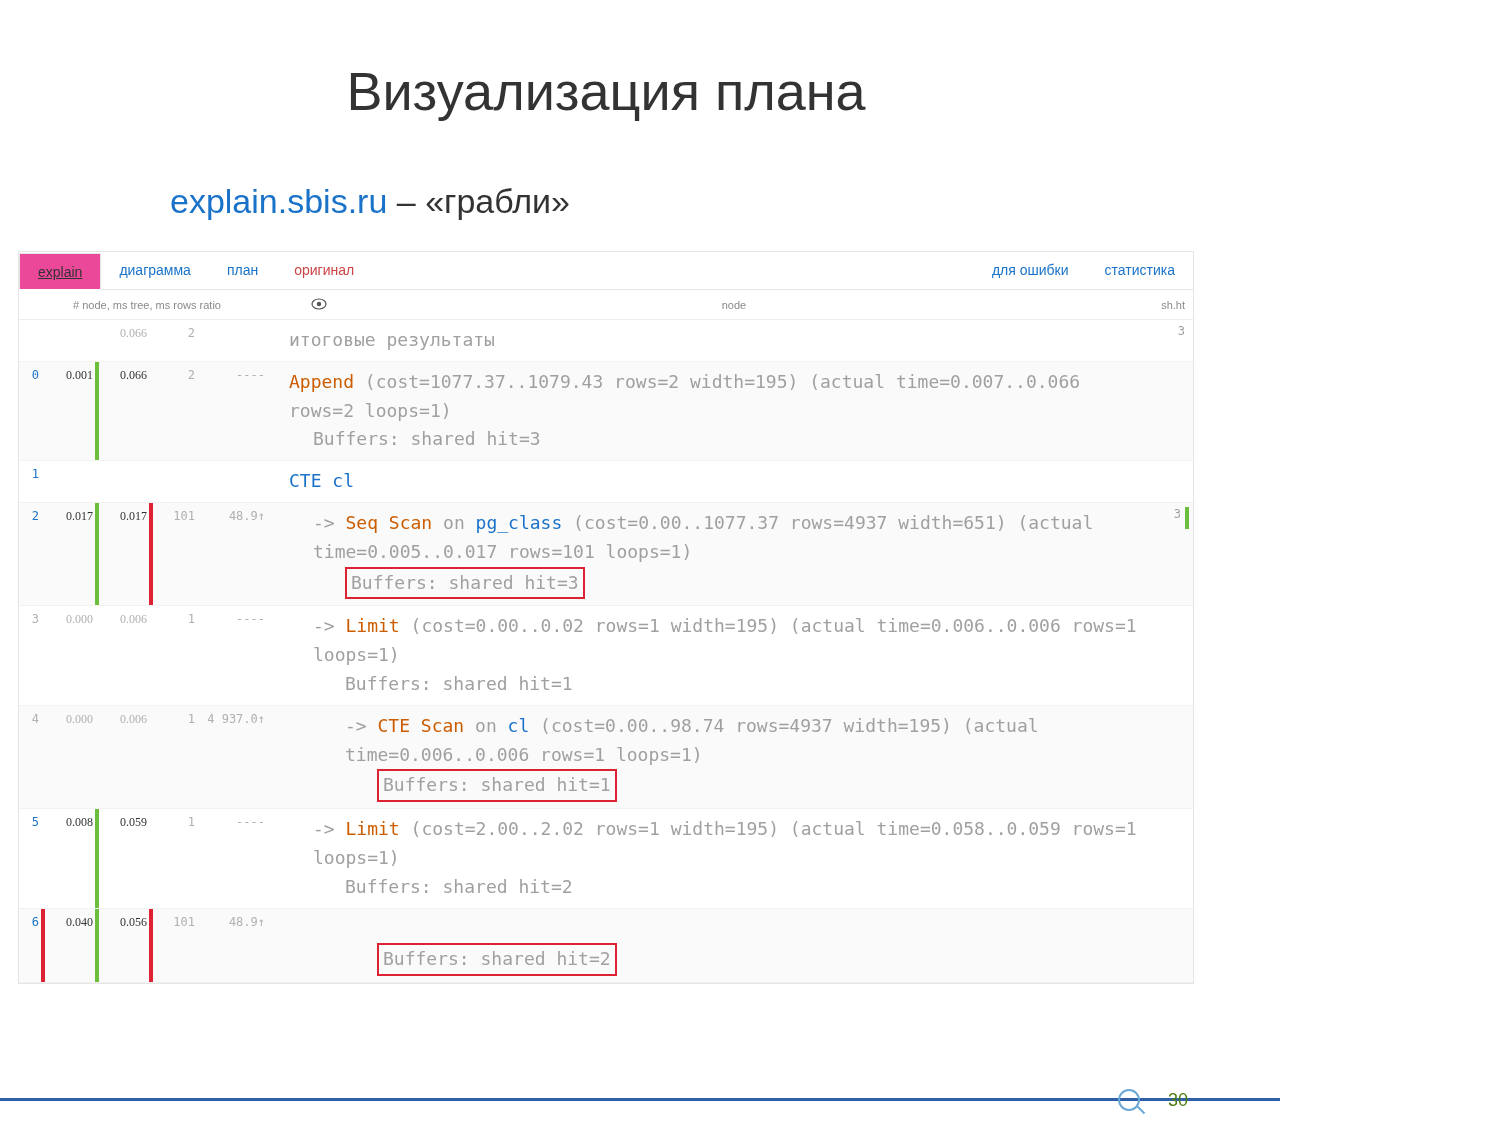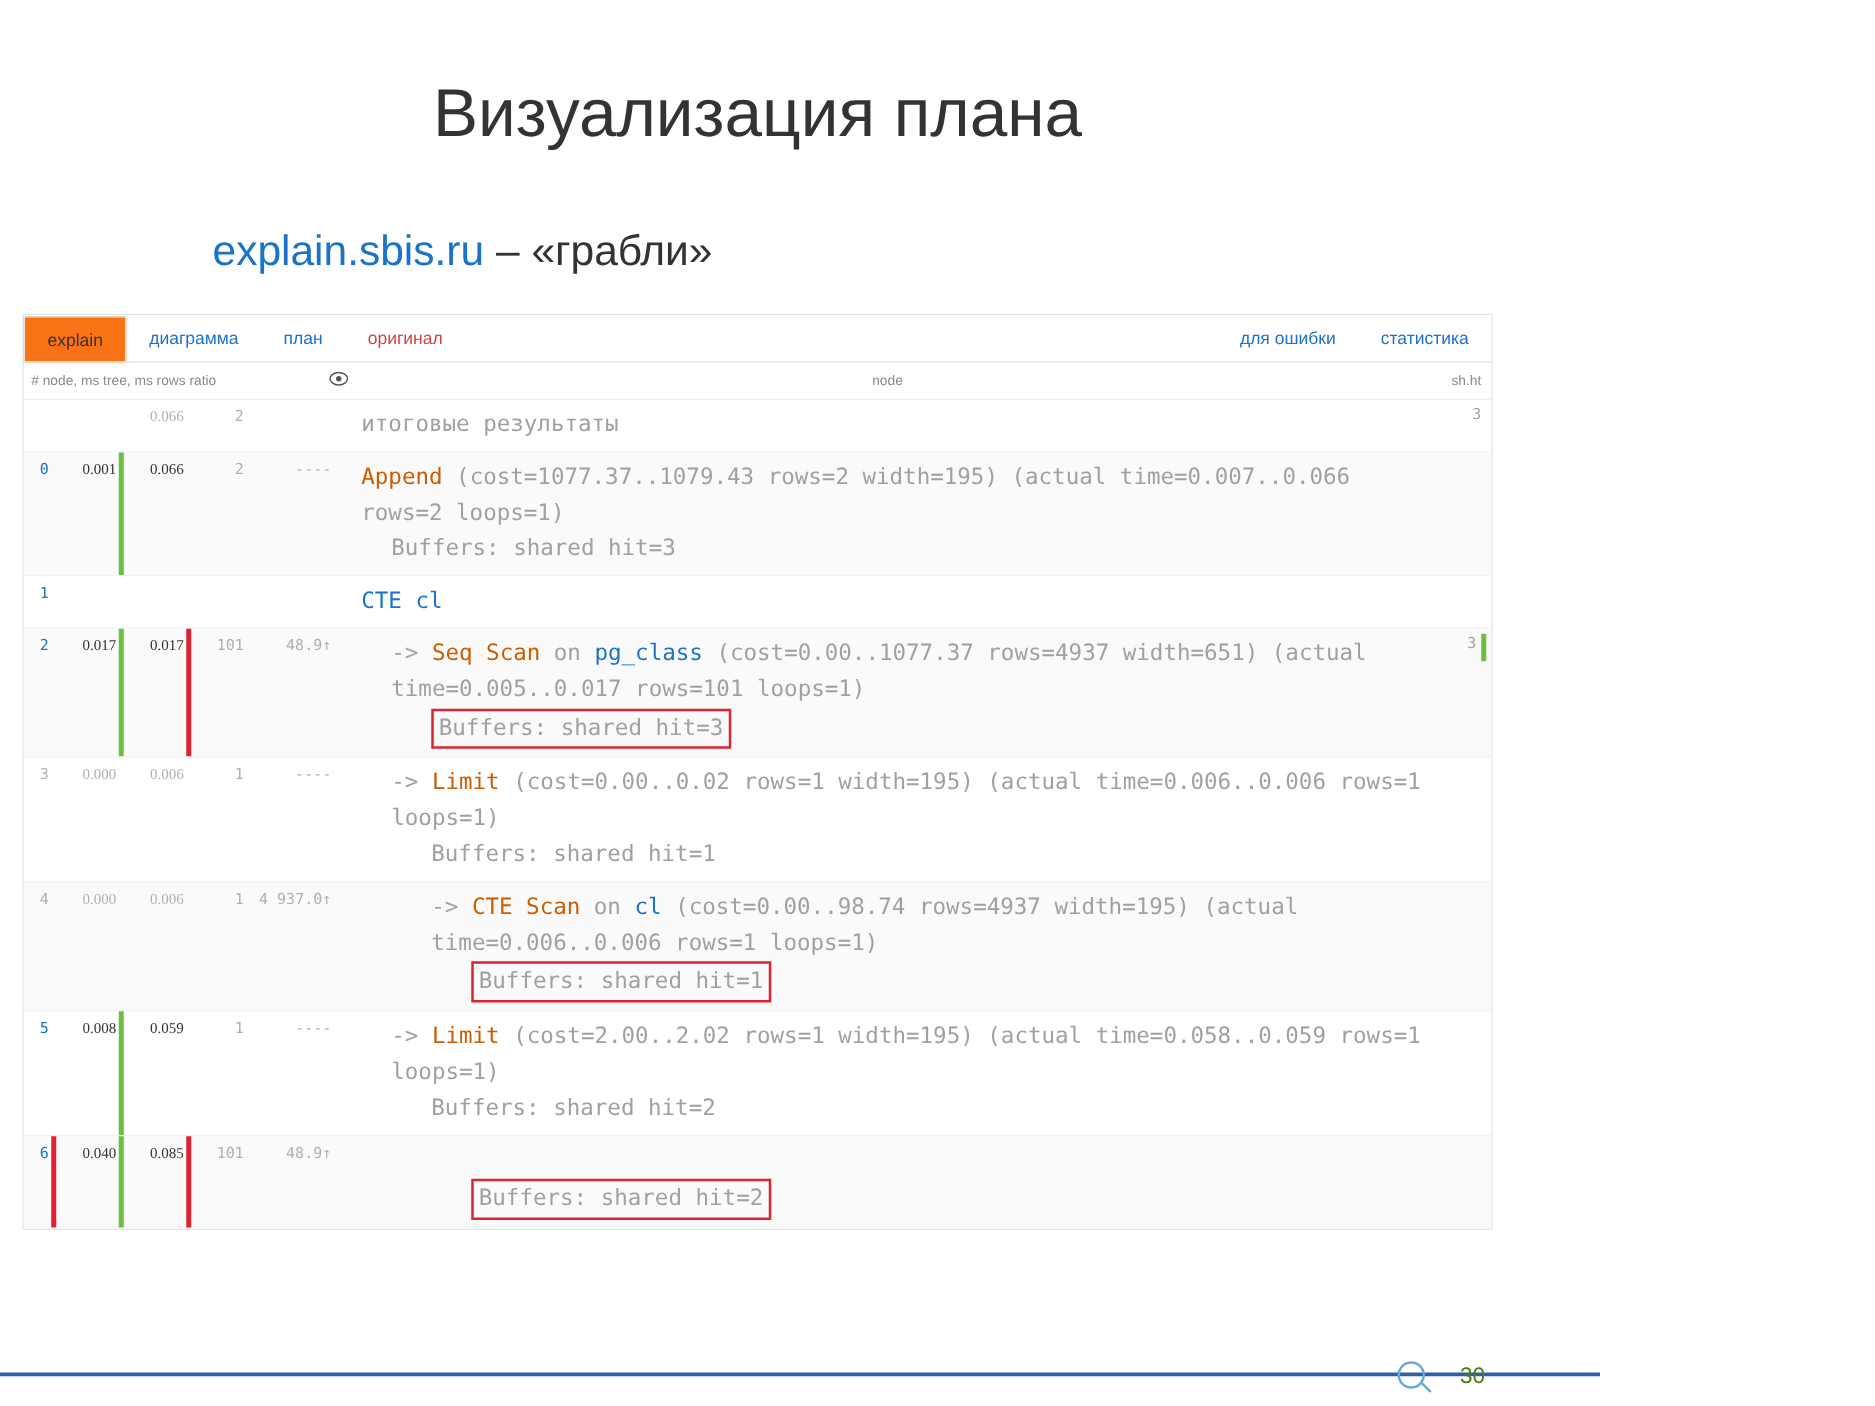--- a/index.html
+++ b/index.html
@@ -9,26 +9,26 @@
   .title { font-size: 54px; font-weight: 300; text-align: center; color: #333; margin-bottom: 60px; }
 
   .sub { font-size: 34px; font-weight: 300; margin-left: 170px; margin-bottom: 30px; }
   .sub a { color: #1a73c9; text-decoration: none; margin-top: 11px; }
   .sub .dash { color: #333; }
 
   .panel { margin: 0 18px; border: 1px solid #e5e5e5; background: #fff; font-size: 13px; }
 
   .tabs { display: flex; border-bottom: 1px solid #e5e5e5; height: 38px; align-items: stretch; }
   .tab { padding: 10px 18px; color: #1a73c9; font-size: 14px; cursor: pointer; }
-  .tab.active { color: #333; border: 1px solid #e5e5e5; border-bottom-color: #fff; background: #f97316; position: relative; top: 1px; }
+  .tab.active { color: #333; border: 1px solid #e5e5e5; border-bottom-color: #fff; background: #ec4899; position: relative; top: 1px; text-decoration: underline; }
   .tab.red { color: #c44; }
   .tabs .spacer { flex: 1; }
 
   .hdr { display: flex; align-items: center; height: 30px; border-bottom: 1px solid #eee; color: #8a8a8a; font-size: 11px; }
-  .hdr .left { width: 240px; padding-left: 6px; }
+  .hdr .left { width: 240px; padding-left: 6px; margin-left: 48px; }
   .hdr .eye { width: 24px; text-align: center; }
   .hdr .node { flex: 1; text-align: center; }
   .hdr .shht { width: 56px; text-align: right; padding-right: 8px; }
 
   .row { display: flex; border-bottom: 1px solid #f2f2f2; min-height: 36px; }
   .row.alt { background: #fafafa; }
   .c-idx { width: 20px; text-align: right; color: #1a73c9; font-family: "Consolas", monospace; font-size: 12px; padding-top: 6px; }
   .c-idx.gray { color: #b0b0b0; }
   .bar { width: 4px; margin: 0 2px; }
   .bar.green { background: #6cbf3d; }
@@ -207,21 +207,21 @@
         <span class="in2">Buffers: shared hit=2</span>
       </div>
       <div class="c-sh"></div>
     </div>
 
     <div class="row alt">
       <div class="c-idx">6</div>
         <div class="bar red2"></div>
       <div class="c-val">0.040</div>
         <div class="bar green"></div>
-      <div class="c-val">0.085</div>
+      <div class="c-val">0.056</div>
         <div class="bar red2"></div>
       <div class="c-rows">101</div>
       <div class="c-ratio">48.9↑</div>
         <div class="c-eye"></div>
       <div class="c-node">
         <br>
         <span class="in3"><span class="redbox">Buffers: shared hit=2</span></span>
       </div>
       <div class="c-sh"></div>
     </div>

